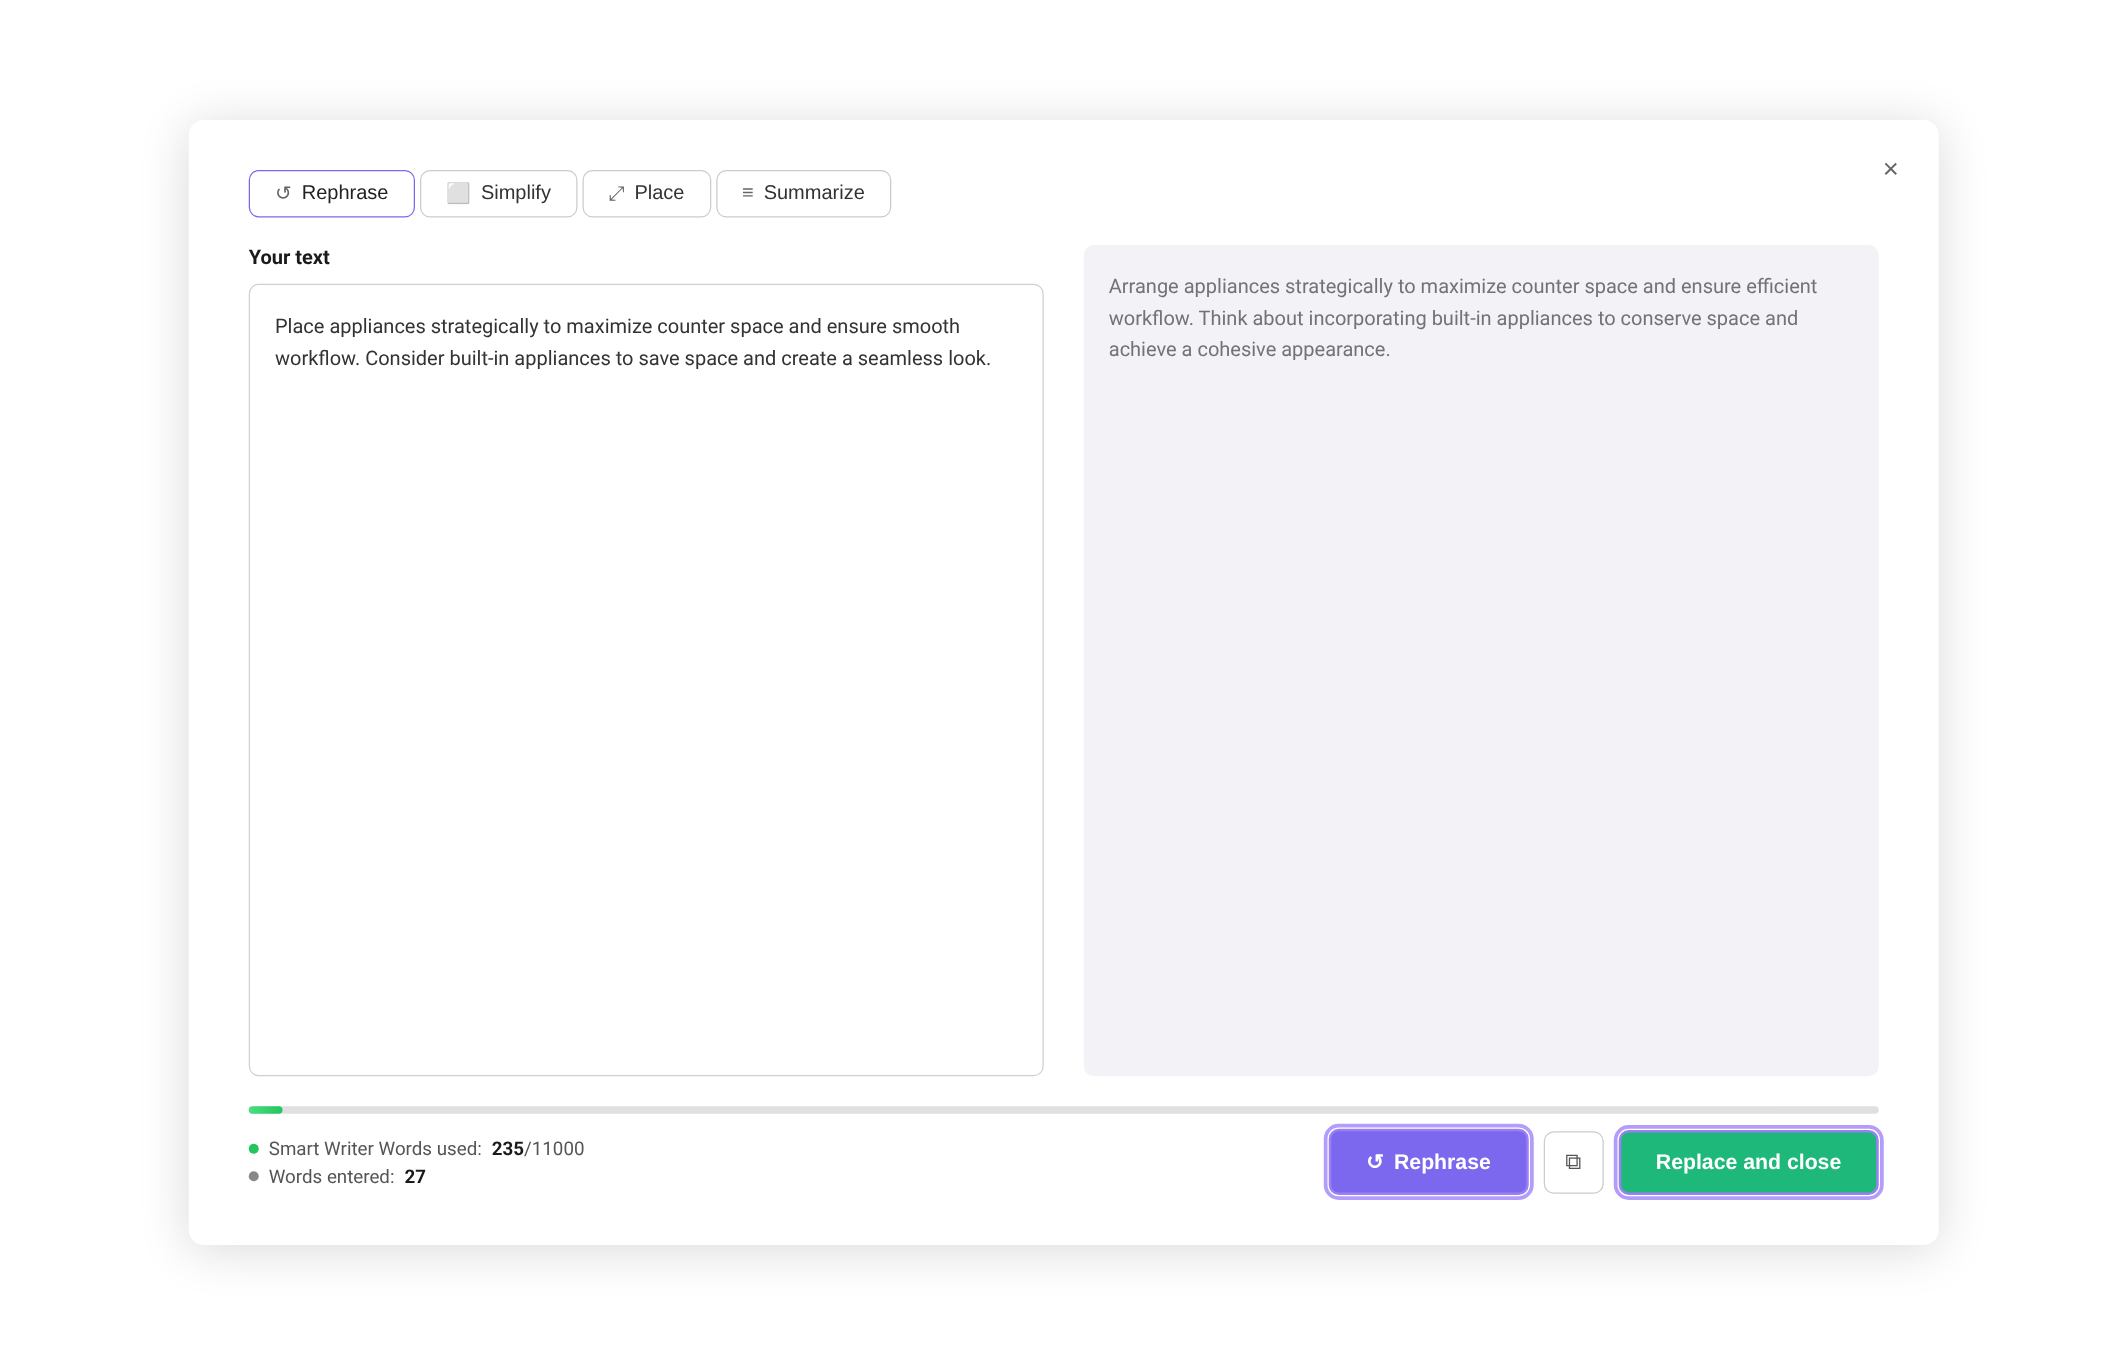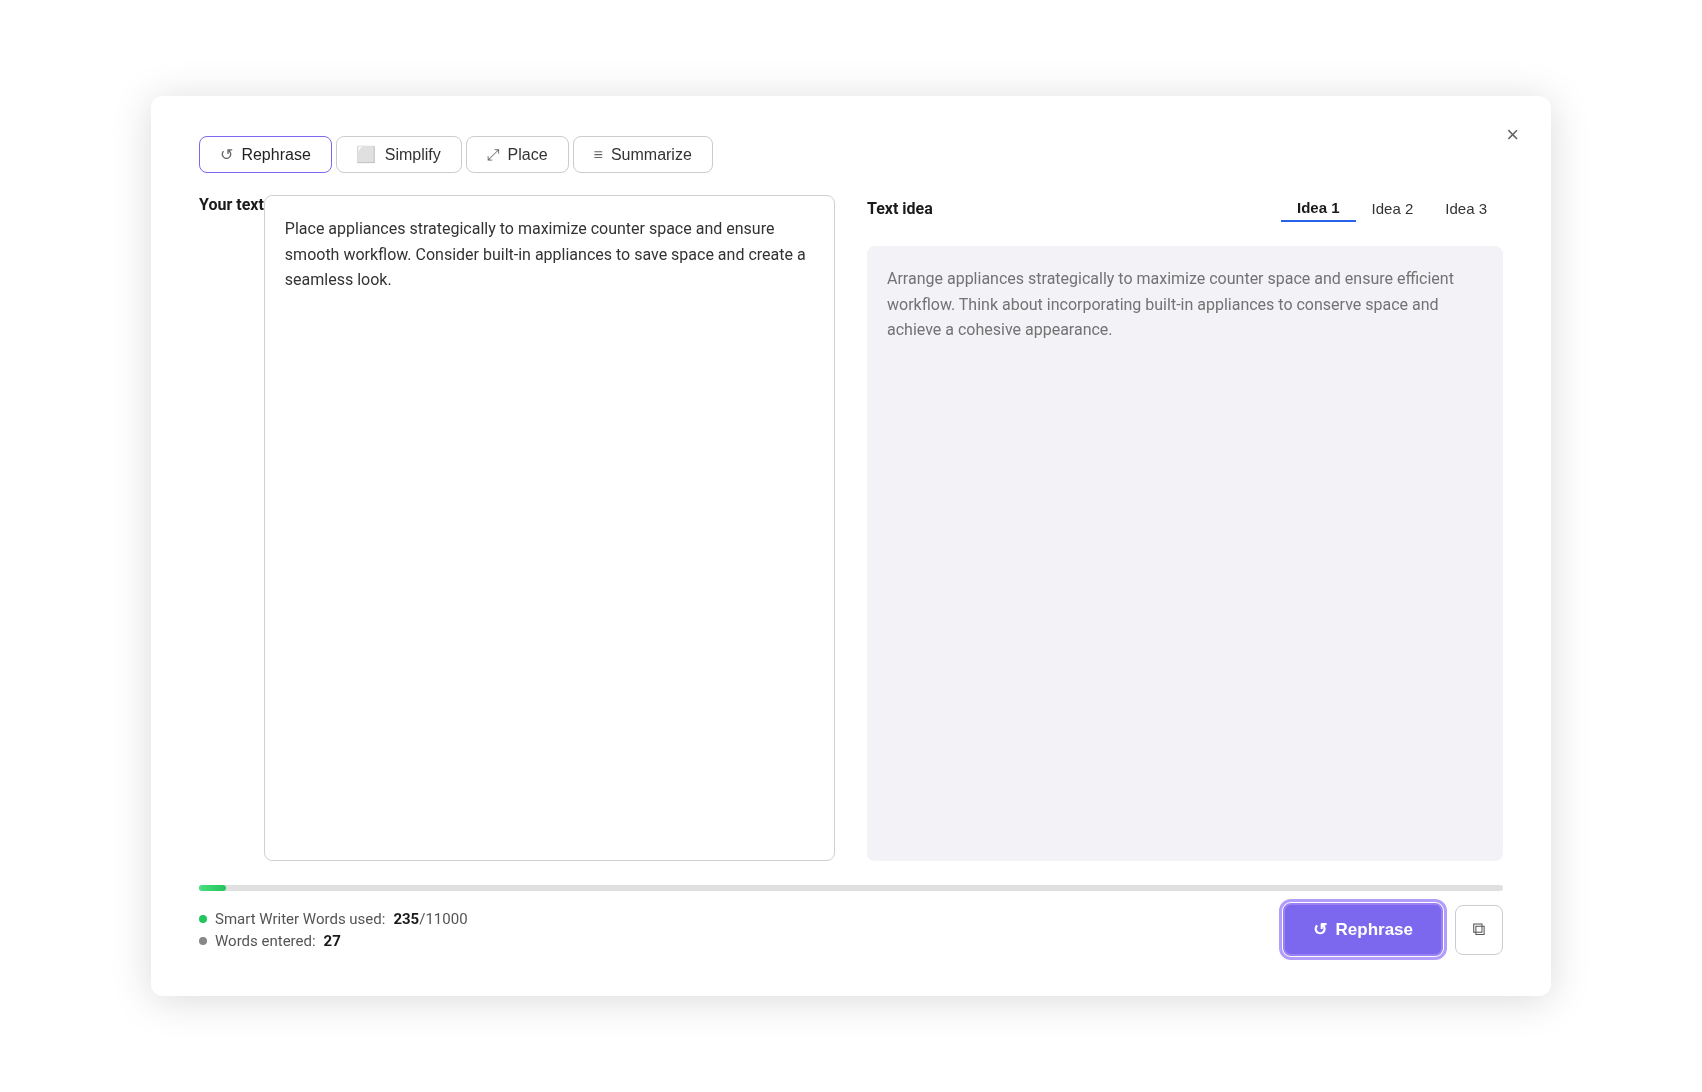--- a/index.html
+++ b/index.html
@@ -74,21 +74,21 @@
       line-height: 1.6;
     }
     .content-area {
       display: flex;
       gap: 32px;
       flex: 1;
     }
     .left-panel {
       flex: 1;
       display: flex;
-      flex-direction: row;
+      flex-direction: column;
     }
     .right-panel {
       flex: 1;
       display: flex;
       flex-direction: column;
     }
     .panel-label {
       font-size: 16px;
       font-weight: 700;
       margin-bottom: 12px;
@@ -269,28 +269,20 @@
     </button>
   </div>
 
 
   <div class="content-area">
     <div class="left-panel">
       <div class="panel-label">Your text</div>
       <textarea class="text-box" style="">Place appliances strategically to maximize counter space and ensure smooth workflow. Consider built-in appliances to save space and create a seamless look.</textarea>
     </div>
     <div class="right-panel">
-      <div class="right-header">
-        <div class="panel-label">Text idea</div>
-        <div class="idea-tabs">
-          <button class="idea-tab active">Idea 1</button>
-          <button class="idea-tab">Idea 2</button>
-          <button class="idea-tab">Idea 3</button>
-        </div>
-      </div>
       <div class="result-box">Arrange appliances strategically to maximize counter space and ensure efficient workflow. Think about incorporating built-in appliances to conserve space and achieve a cohesive appearance.</div>
     </div>
   </div>
 
   <div class="bottom-area">
     <div class="progress-bar-container">
       <div class="progress-bar-fill"></div>
     </div>
     <div class="stats-and-actions">
       <div class="stats">
@@ -308,16 +300,19 @@
         </div>
       </div>
       <div class="actions">
         <button class="btn-rephrase">
           <span>↺</span>
           <span>Rephrase</span>
         </button>
         <button class="btn-copy">
           <span>⧉</span>
         </button>
+        <button class="btn-replace">
+          <span>Replace and close</span>
+        </button>
       </div>
     </div>
   </div>
 </div>
 
 </body></html>

